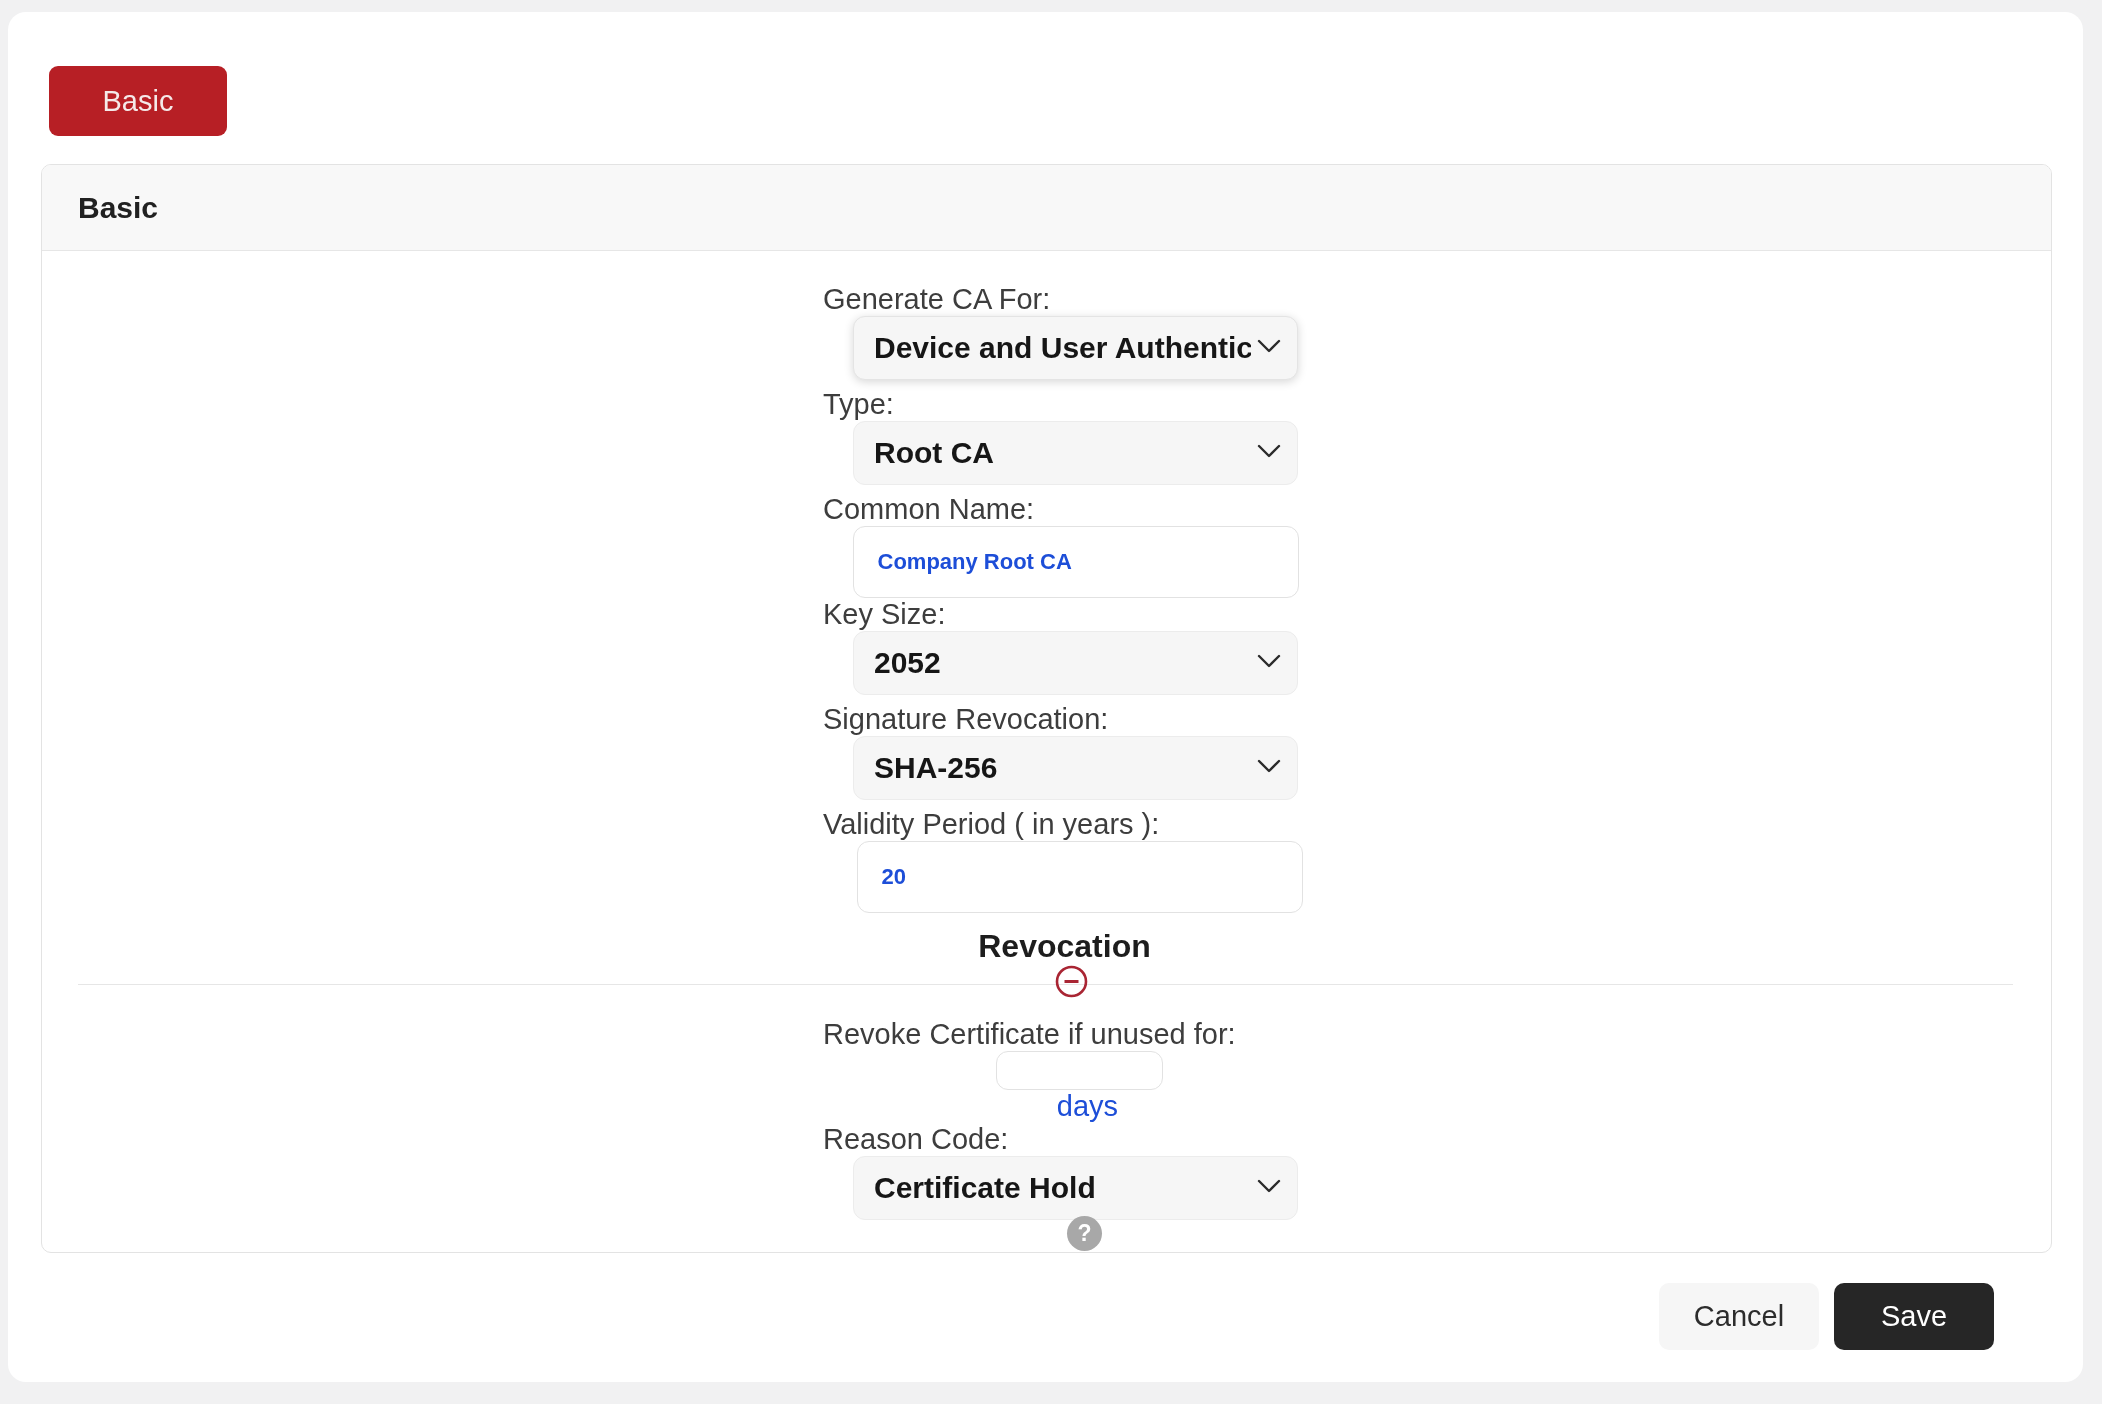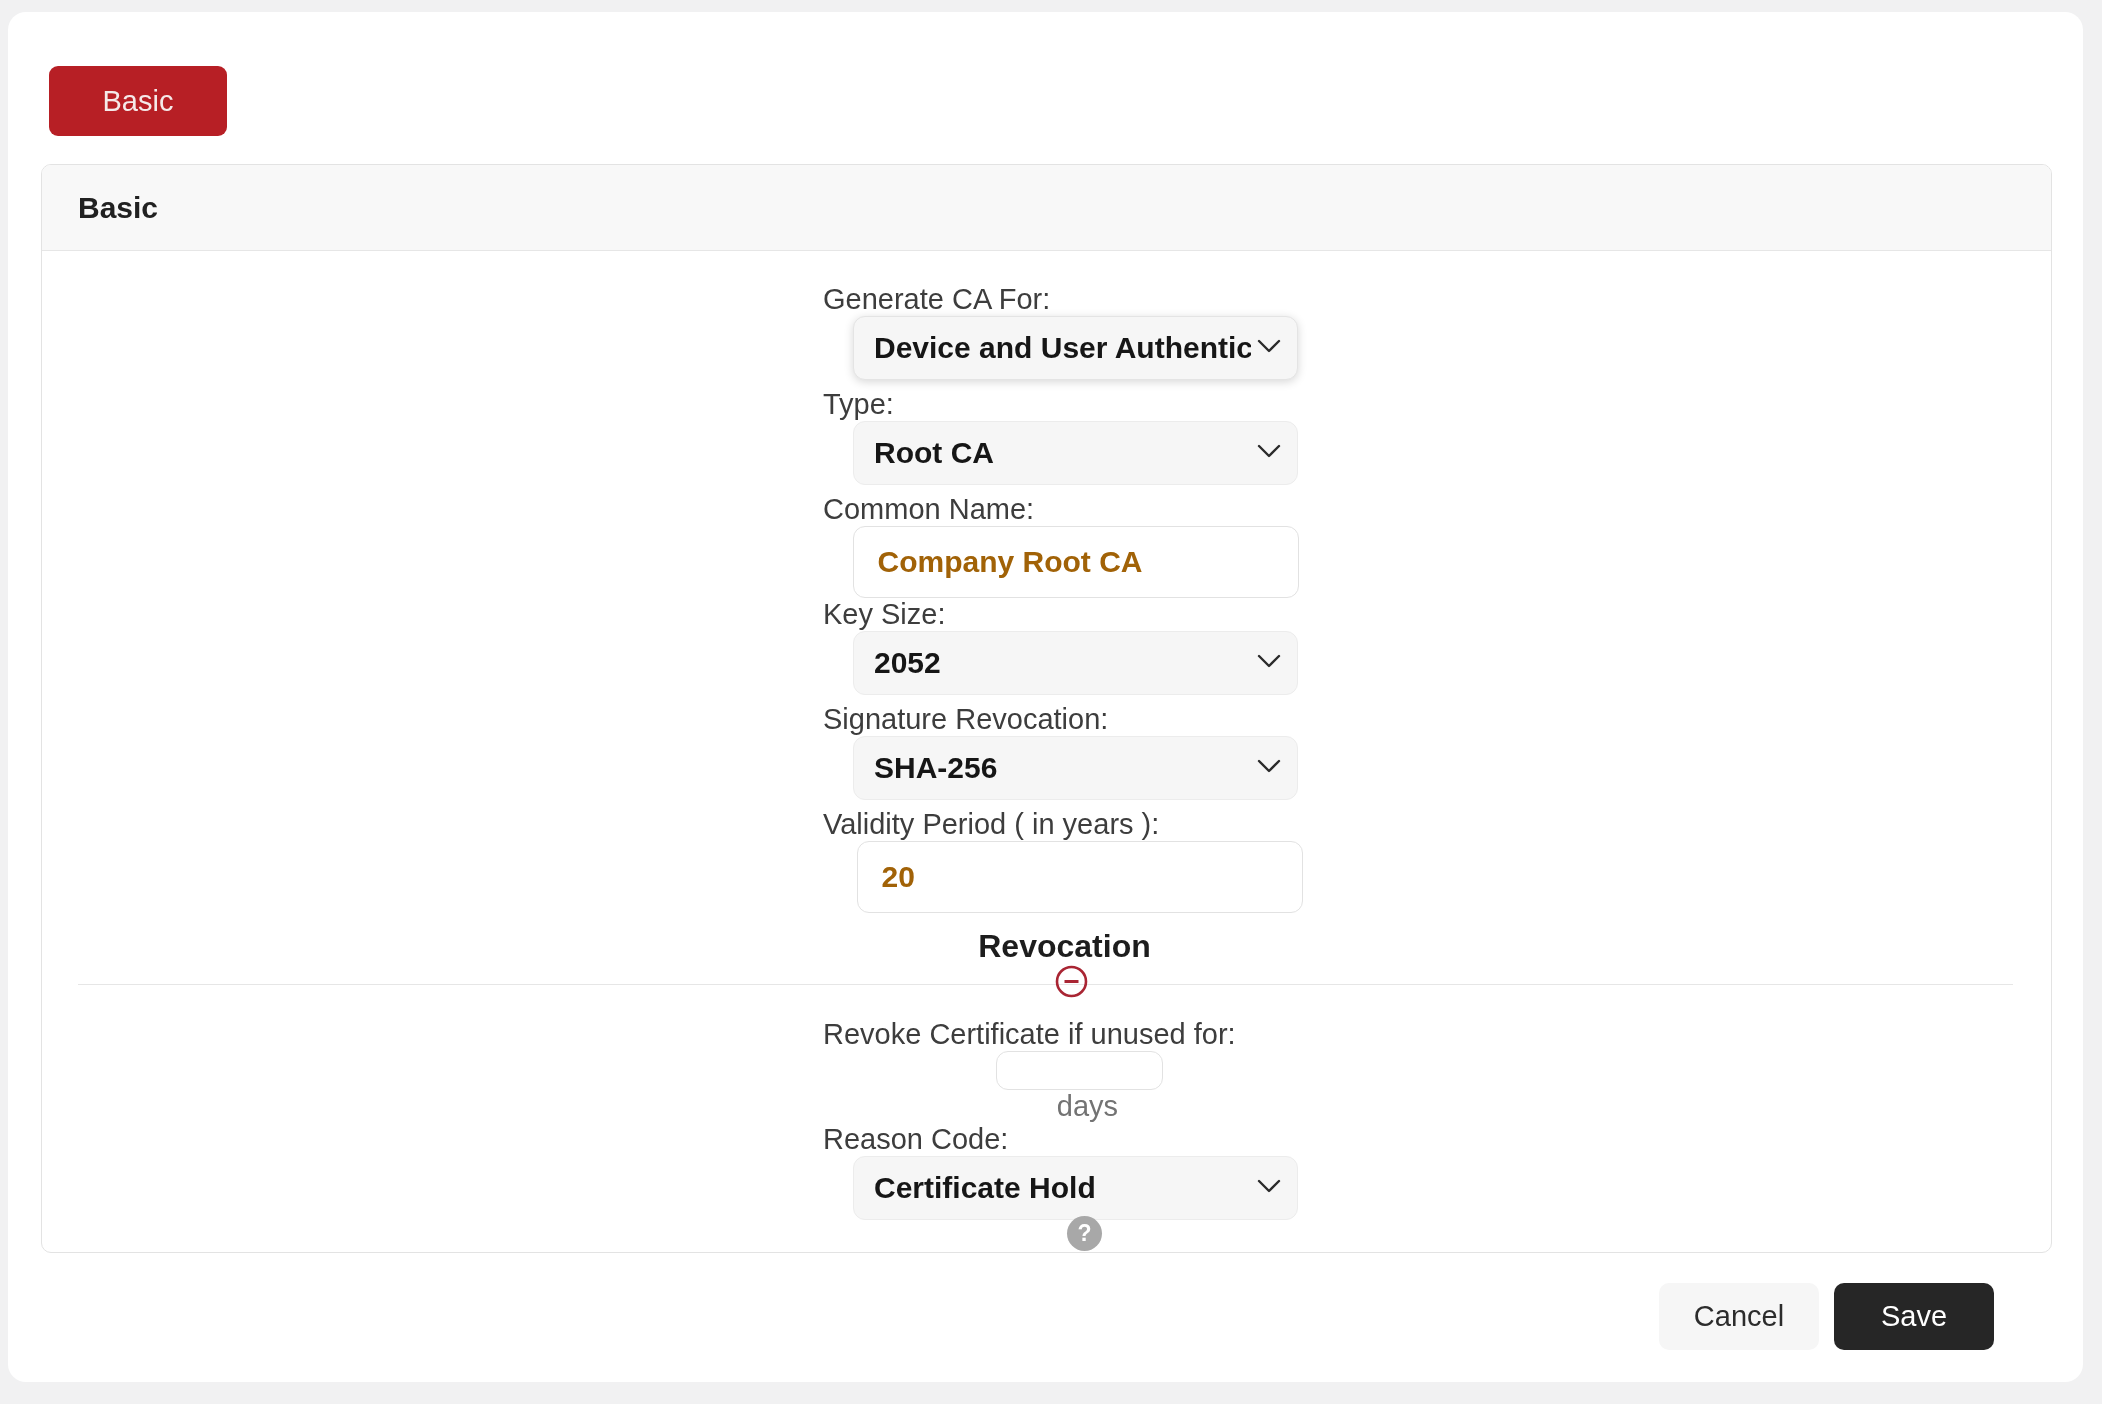--- a/index.html
+++ b/index.html
@@ -75,28 +75,28 @@
     flex:1;
     font-size:30px; font-weight:bold; color:#161616;
     white-space:nowrap; overflow:hidden;
   }
   .chevron { flex:none; margin-left:6px; }
   .text-input {
     height:72px; width:446px;
     background:#ffffff;
     border:1px solid #e2e2e2;
     border-radius:12px;
-    font-size:30px; font-weight:bold; color:#a16207;
+    font-size:22px; font-weight:bold; color:#1d4ed8;
     font-family:"Liberation Sans", sans-serif;
     padding:0 20px 0 24px;
     outline:none;
   }
   .text-input.offset { margin-left:8px; }
   .text-input.small { width:167px; height:75px; }
-  .suffix-label { font-size:29px; color:#737373; margin-left:24px; }
+  .suffix-label { font-size:29px; color:#1d4ed8; margin-left:24px; }
 
   .section-heading {
     height:36px;
     margin-top:15px;
     display:flex; align-items:center;
     font-size:32px; font-weight:bold; color:#1d1d1d;flex-direction:column;
   }
   .minus-circle { margin-left:14px; cursor:pointer; display:flex; }
   .section-divider {
     height:1px; background:#e6e6e6;

